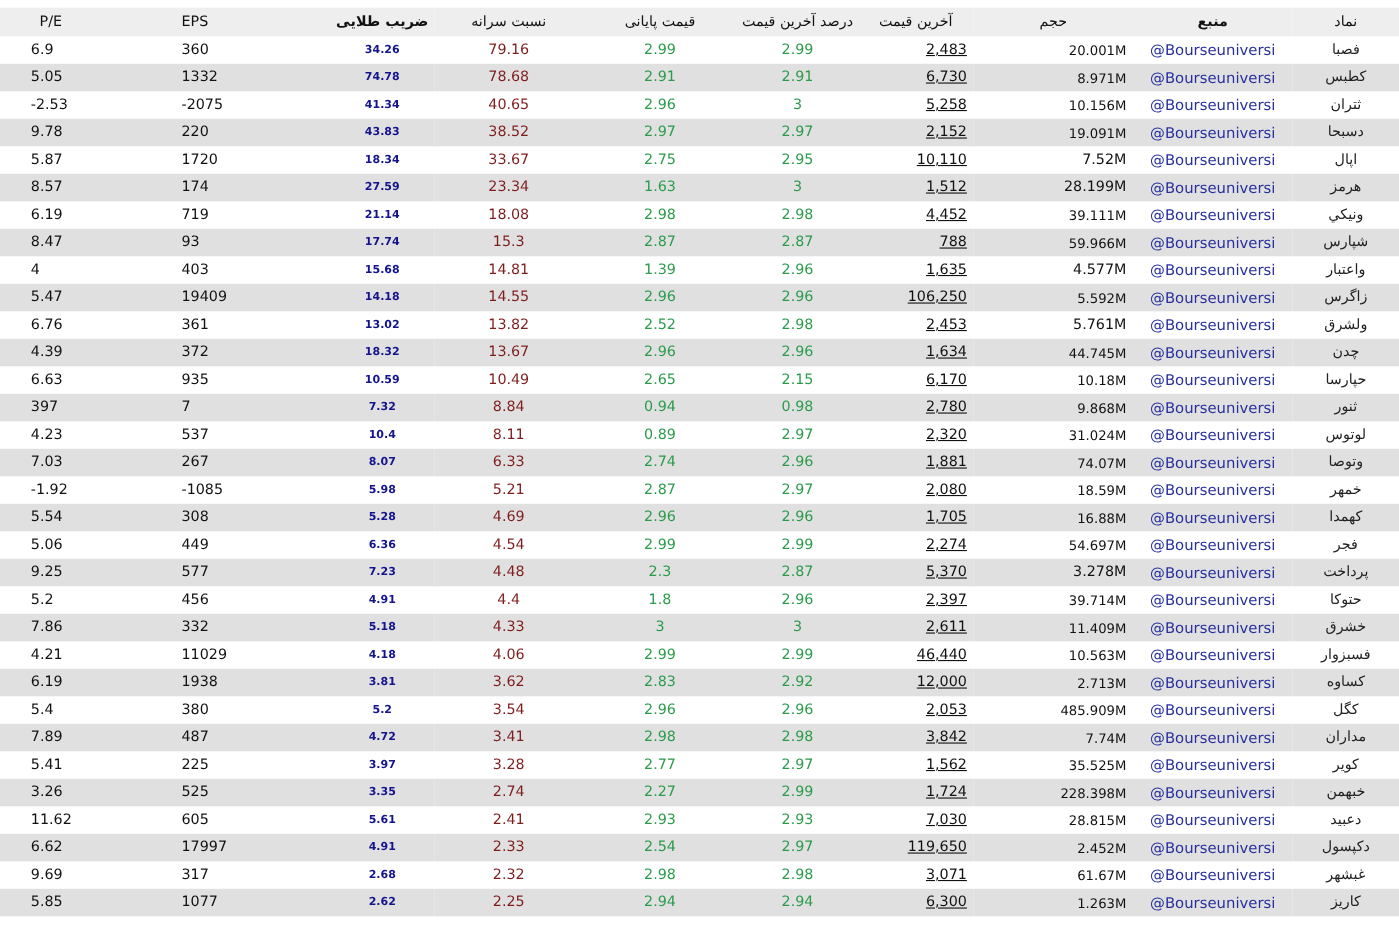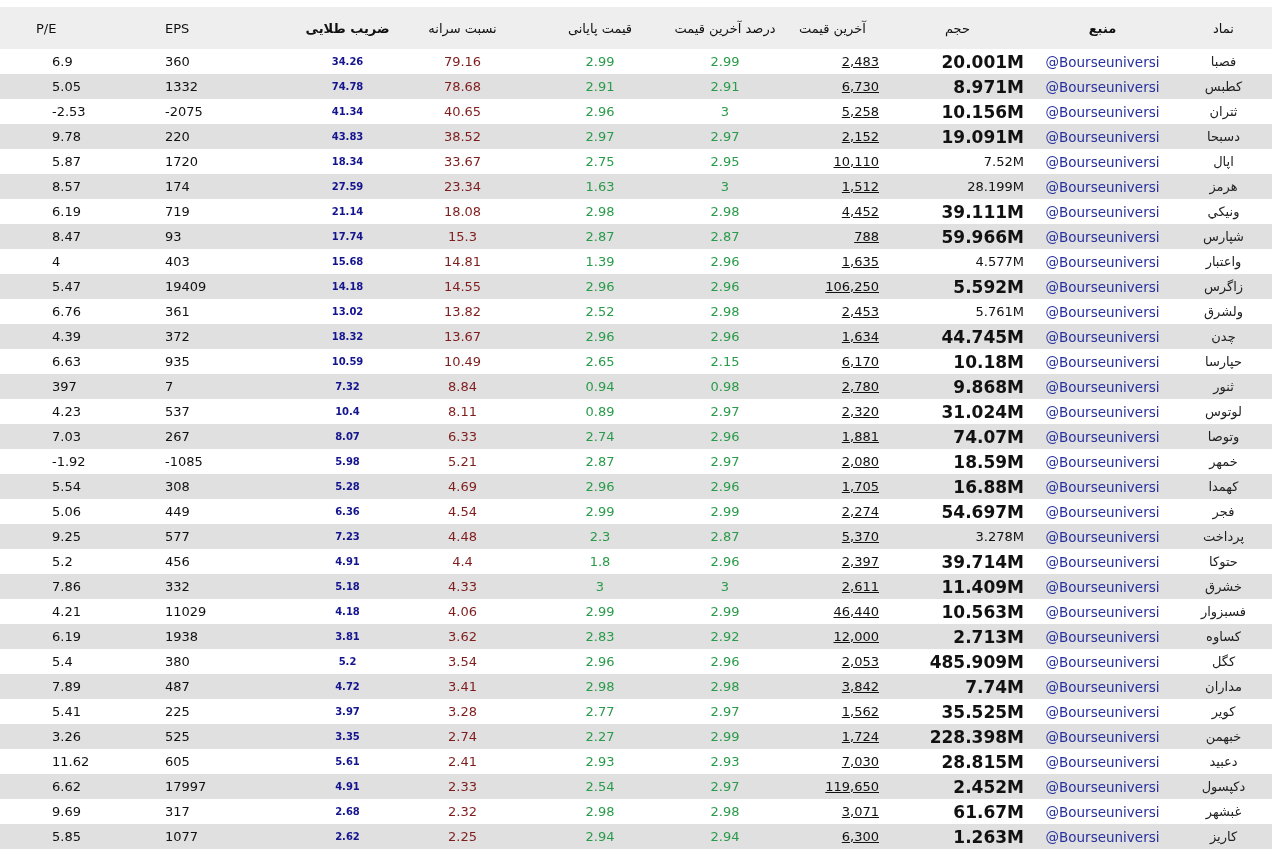--- a/index.html
+++ b/index.html
@@ -8,39 +8,39 @@
     font-family:"DejaVu Sans","Liberation Sans",sans-serif;
     color:#1a1a1a;
   }
   .table-wrap{padding-top:7px;width:1272px;}
   table{
     width:1272px;border-collapse:collapse;table-layout:fixed;
     direction:rtl;font-size:13px;
   }
   thead th{
     background:var(--header-bg,#eeeeee);
-    height:42px;font-weight:normal;font-size:13px;color:#111;
+    height:26px;font-weight:normal;font-size:13px;color:#111;
     text-align:center;padding:0;white-space:nowrap;
   }
   thead th.c-zarib, thead th.c-source{font-weight:bold;}
   thead th.c-pe{text-align:left;padding-left:36px;direction:ltr;}
   thead th.c-eps{text-align:left;padding-left:15px;direction:ltr;}
   tbody td{
     height:25px;padding:0;white-space:nowrap;vertical-align:middle;
     text-align:center;
   }
   tbody tr:nth-child(even){background:var(--row-alt-bg,#e0e0e0);}
-  td.c-pe{direction:ltr;text-align:left;padding-left:52px;color:#111;}
+  td.c-pe{direction:ltr;text-align:left;padding-left:28px;color:#111;}
   td.c-eps{direction:ltr;text-align:left;padding-left:15px;color:#111;}
   td.c-zarib{direction:ltr;font-weight:bold;font-size:10px;color:var(--navy,#14148f);}
   td.c-nesbat{direction:ltr;color:#7f1d1d;}
   td.c-closepct,td.c-lastpct{direction:ltr;color:var(--green,#2a9b4a);}
   td.c-lastprice{direction:ltr;text-align:right;padding-right:6px;color:#111;text-decoration:underline;}
   td.c-volume{direction:ltr;text-align:right;padding-right:6px;color:#111;}
-  td.c-volume.vol-bold{font-weight:bold;font-size:17px;}
+  td.c-volume.vol-bold{font-weight:normal;font-size:12px;}
   td.c-source{direction:ltr;font-weight:normal;font-size:13.5px;color:var(--source,#27309e);cursor:pointer;text-align:center;}
   td.c-symbol{color:#222;}
 </style>
 </head>
 <body>
 
 <div class="table-wrap">
   <table>
     <colgroup>
       <col style="width:97px">

